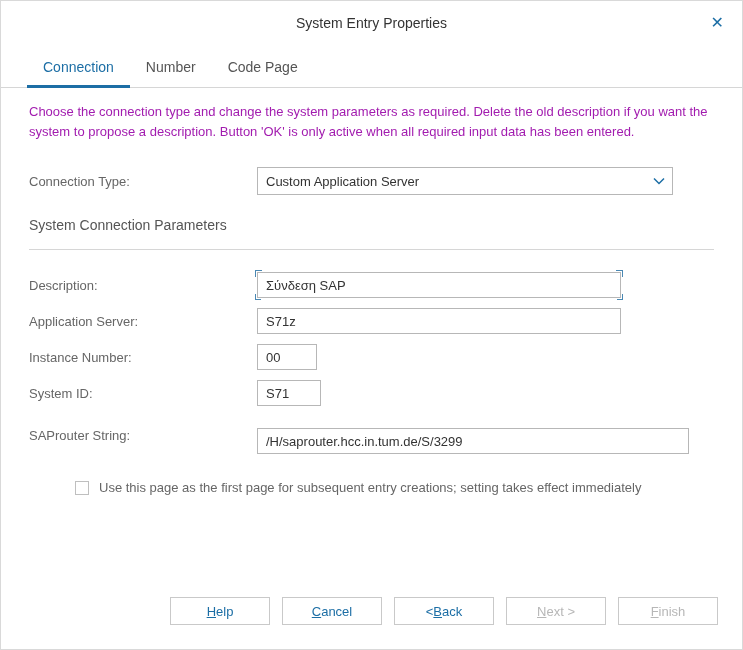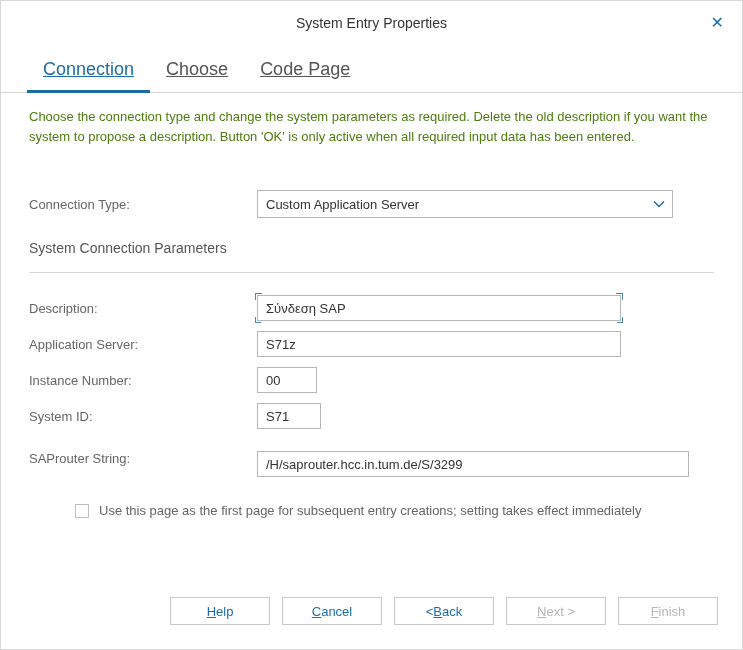--- a/index.html
+++ b/index.html
@@ -40,37 +40,36 @@
     display: flex;
     gap: 0;
     padding: 0 26px;
     border-bottom: 1px solid #d6d6d6;
     margin-top: 6px;
   }
   .tab {
     padding: 10px 16px 10px;
     color: #555;
     cursor: pointer;
-    font-size: 18px;
-    text-decoration: underline;
+    font-size: 14px;
   }
   .tab.active {
     color: #1c6ea5;
     border-bottom: 3px solid #1c6ea5;
     margin-bottom: -1px;
   }
   .content {
     padding: 14px 28px 0;
     flex: 1;
   }
   .intro {
-    color: #4d7c0f;
+    color: #a21caf;
     line-height: 1.5;
     font-size: 13px;
-    margin-bottom: 44px;
+    margin-bottom: 26px;
   }
   .form-row {
     display: flex;
     align-items: center;
     margin-bottom: 10px;
   }
   .form-row label {
     width: 228px;
     text-align: left;
     padding-right: 16px;
@@ -184,21 +183,21 @@
 
 <div class="dialog">
 
   <div class="titlebar">
     <span class="title">System Entry Properties</span>
     <span class="close-x">✕</span>
   </div>
 
   <div class="tabs">
     <div class="tab active">Connection</div>
-    <div class="tab">Choose</div>
+    <div class="tab">Number</div>
     <div class="tab">Code Page</div>
   </div>
 
   <div class="content">
 
     <div class="intro">Choose the connection type and change the system parameters as required. Delete the old description if you want the system to propose a description. Button 'OK' is only active when all required input data has been entered.</div>
 
     <div class="form-row">
       <label>Connection Type:</label>
       <div class="ct-wrap">

